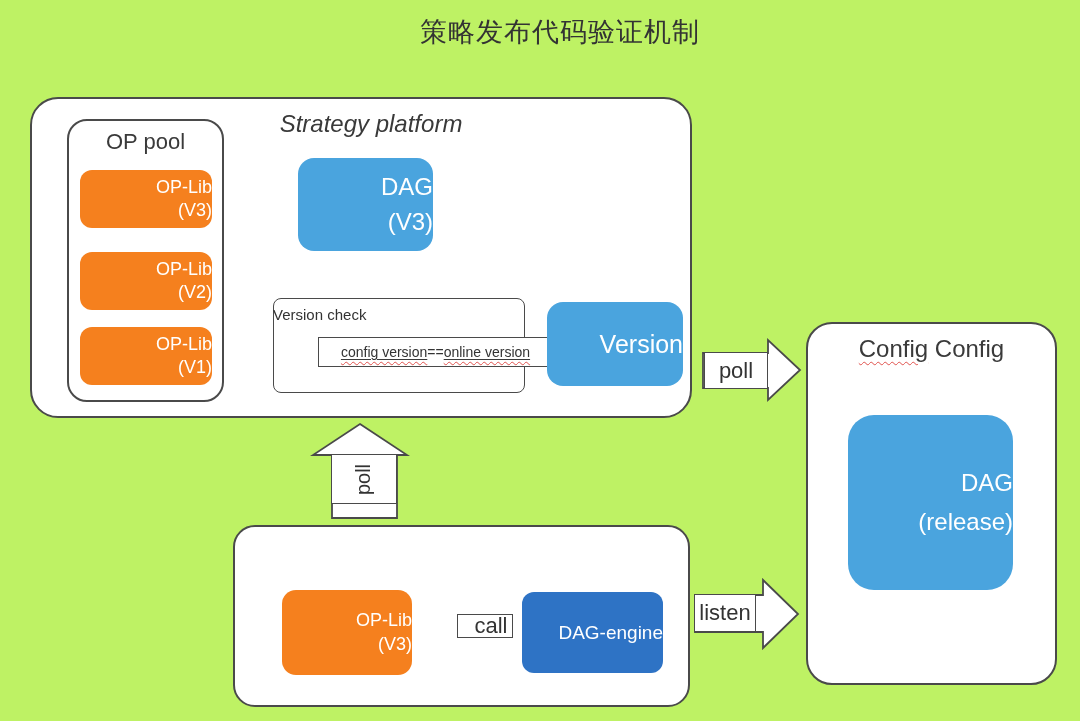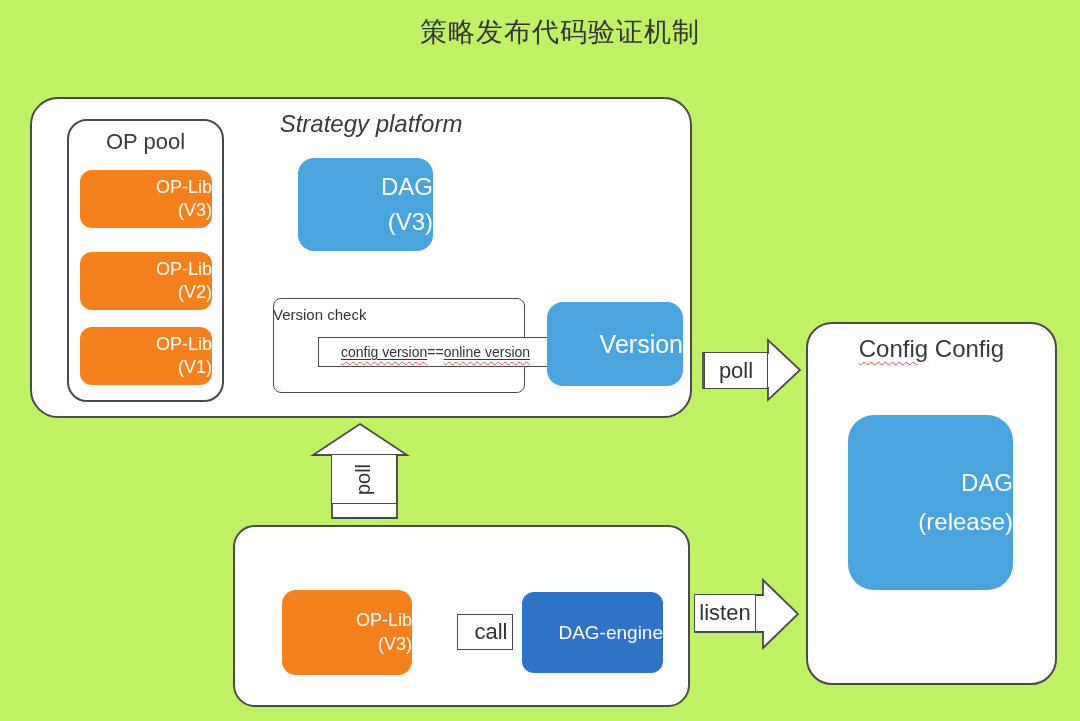--- a/index.html
+++ b/index.html
@@ -53,21 +53,21 @@
     text-underline-offset:2px;
   }
 
   .arrow-label {
     background:#fff; border:1.5px solid #4a4a4a;
     display:flex; align-items:center; justify-content:center;
     font-size:22px; color:#333;
   }
   .push-label   { left:704px; top:352px; width:64px; height:37px; }
   .listen-label { left:694px; top:594px; width:62px; height:38px;align-items:center; }
-  .call-label   { left:457px; top:614px; width:56px; height:36px;padding-left:12px; }
+  .call-label   { left:457px; top:614px; width:56px; height:24px;padding-left:12px; }
   .poll-label   { left:331px; top:454px; width:66px; height:50px; font-size:20px; }
   .poll-label span { transform:rotate(-90deg); white-space:nowrap; }
 
   svg.overlay { position:absolute; left:0; top:0; width:1080px; height:721px; }
   .thin-arrow { stroke:var(--arrow_blue,#5B9BD5); stroke-width:1.6; fill:none; }
   .block-arrow { fill:#ffffff; stroke:#4a4a4a; stroke-width:1.8; stroke-linejoin:miter; }
 </style>
 </head>
 <body>
 

